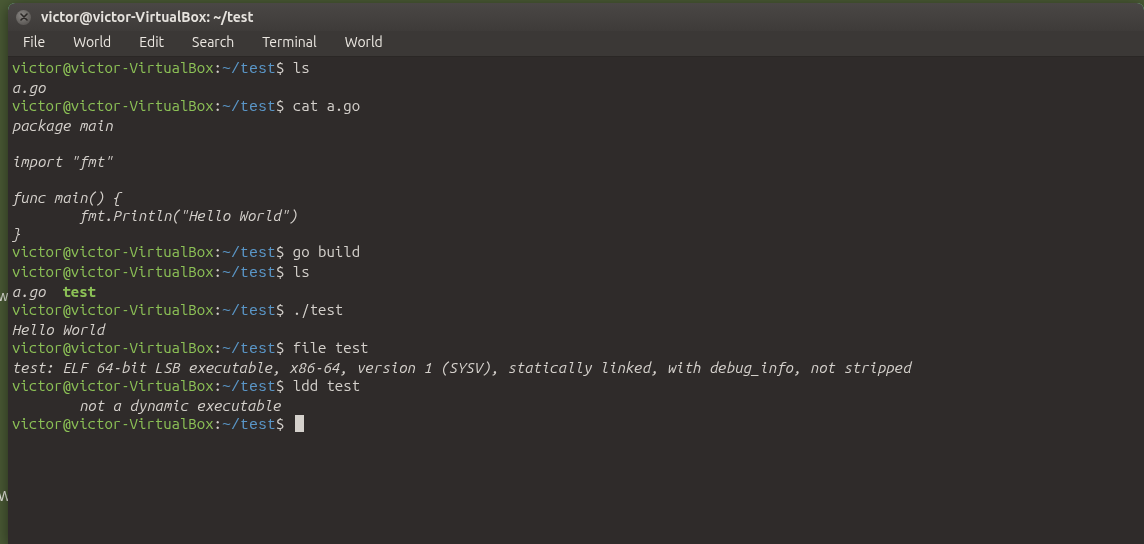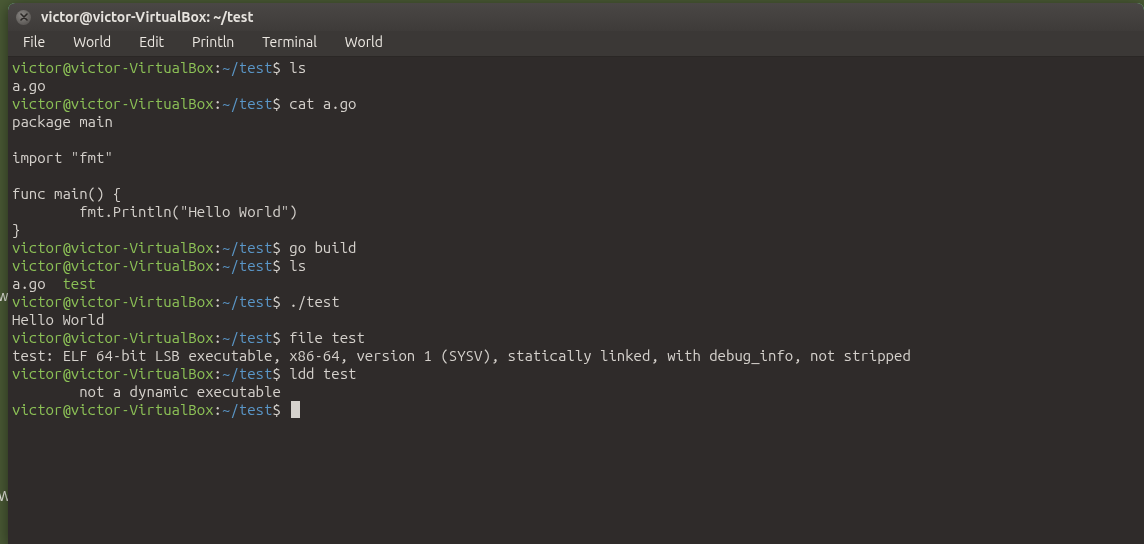--- a/index.html
+++ b/index.html
@@ -85,25 +85,25 @@
     color: #d5d1cc;
     font-size: 15px;
     line-height: 18px;
     padding: 2px 4px 4px 4px;
     white-space: pre;
     overflow: hidden;
   }
   .line { display: block; min-height: 18px; }
   .seg-user { color: #8cc156; }
   .seg-sep  { color: #d5d1cc; }
-  .seg-path { color: #5a96c7; }
+  .seg-path { color: #5a96c7; font-family: Liberation Mono, monospace; }
   .seg-dollar { color: #d5d1cc; }
   .seg-cmd  { color: #d5d1cc; }
-  .seg-out  { color: #d5d1cc; }
-  .seg-exe  { color: #8cc156; }
+  .seg-out  { color: #d5d1cc; font-style: italic; }
+  .seg-exe  { color: #8cc156; font-weight: bold; }
   .cursor {
     display: inline-block;
     width: 9px; height: 17px;
     background: #d5d1cc;
     vertical-align: text-bottom;
     margin-left: 2px;
   }
 </style>
 </head>
 <body>
@@ -121,20 +121,20 @@
           <path d="M1 1 L7 7 M7 1 L1 7" stroke="#2b2826" stroke-width="1.6" stroke-linecap="round"></path>
         </svg>
     </div>
     <span class="title-text">victor@victor-VirtualBox: ~/test</span>
   </div>
 
   <div class="menubar">
     <span class="menu-item">File</span>
     <span class="menu-item">World</span>
     <span class="menu-item">Edit</span>
-    <span class="menu-item">Println</span>
+    <span class="menu-item">Search</span>
     <span class="menu-item">Terminal</span>
     <span class="menu-item">World</span>
   </div>
 
   <div class="term" id="term"><span class="line"><span class="seg-user">victor@victor-VirtualBox</span><span class="seg-sep">:</span><span class="seg-path">~/test</span><span class="seg-dollar">$ </span><span class="seg-cmd">ls</span></span><span class="line"><span class="seg-out">a.go</span></span><span class="line"><span class="seg-user">victor@victor-VirtualBox</span><span class="seg-sep">:</span><span class="seg-path">~/test</span><span class="seg-dollar">$ </span><span class="seg-cmd">cat a.go</span></span><span class="line"><span class="seg-out">package main</span></span><span class="line"><span class="seg-out"></span></span><span class="line"><span class="seg-out">import "fmt"</span></span><span class="line"><span class="seg-out"></span></span><span class="line"><span class="seg-out">func main() {</span></span><span class="line"><span class="seg-out">        fmt.Println("Hello World")</span></span><span class="line"><span class="seg-out">}</span></span><span class="line"><span class="seg-user">victor@victor-VirtualBox</span><span class="seg-sep">:</span><span class="seg-path">~/test</span><span class="seg-dollar">$ </span><span class="seg-cmd">go build</span></span><span class="line"><span class="seg-user">victor@victor-VirtualBox</span><span class="seg-sep">:</span><span class="seg-path">~/test</span><span class="seg-dollar">$ </span><span class="seg-cmd">ls</span></span><span class="line"><span class="seg-out">a.go  </span><span class="seg-exe">test</span></span><span class="line"><span class="seg-user">victor@victor-VirtualBox</span><span class="seg-sep">:</span><span class="seg-path">~/test</span><span class="seg-dollar">$ </span><span class="seg-cmd">./test</span></span><span class="line"><span class="seg-out">Hello World</span></span><span class="line"><span class="seg-user">victor@victor-VirtualBox</span><span class="seg-sep">:</span><span class="seg-path">~/test</span><span class="seg-dollar">$ </span><span class="seg-cmd">file test</span></span><span class="line"><span class="seg-out">test: ELF 64-bit LSB executable, x86-64, version 1 (SYSV), statically linked, with debug_info, not stripped</span></span><span class="line"><span class="seg-user">victor@victor-VirtualBox</span><span class="seg-sep">:</span><span class="seg-path">~/test</span><span class="seg-dollar">$ </span><span class="seg-cmd">ldd test</span></span><span class="line"><span class="seg-out">        not a dynamic executable</span></span><span class="line"><span class="seg-user">victor@victor-VirtualBox</span><span class="seg-sep">:</span><span class="seg-path">~/test</span><span class="seg-dollar">$ </span><span class="seg-cmd"></span><span class="cursor"></span></span></div>
 
 </div>
 
 </body></html>

